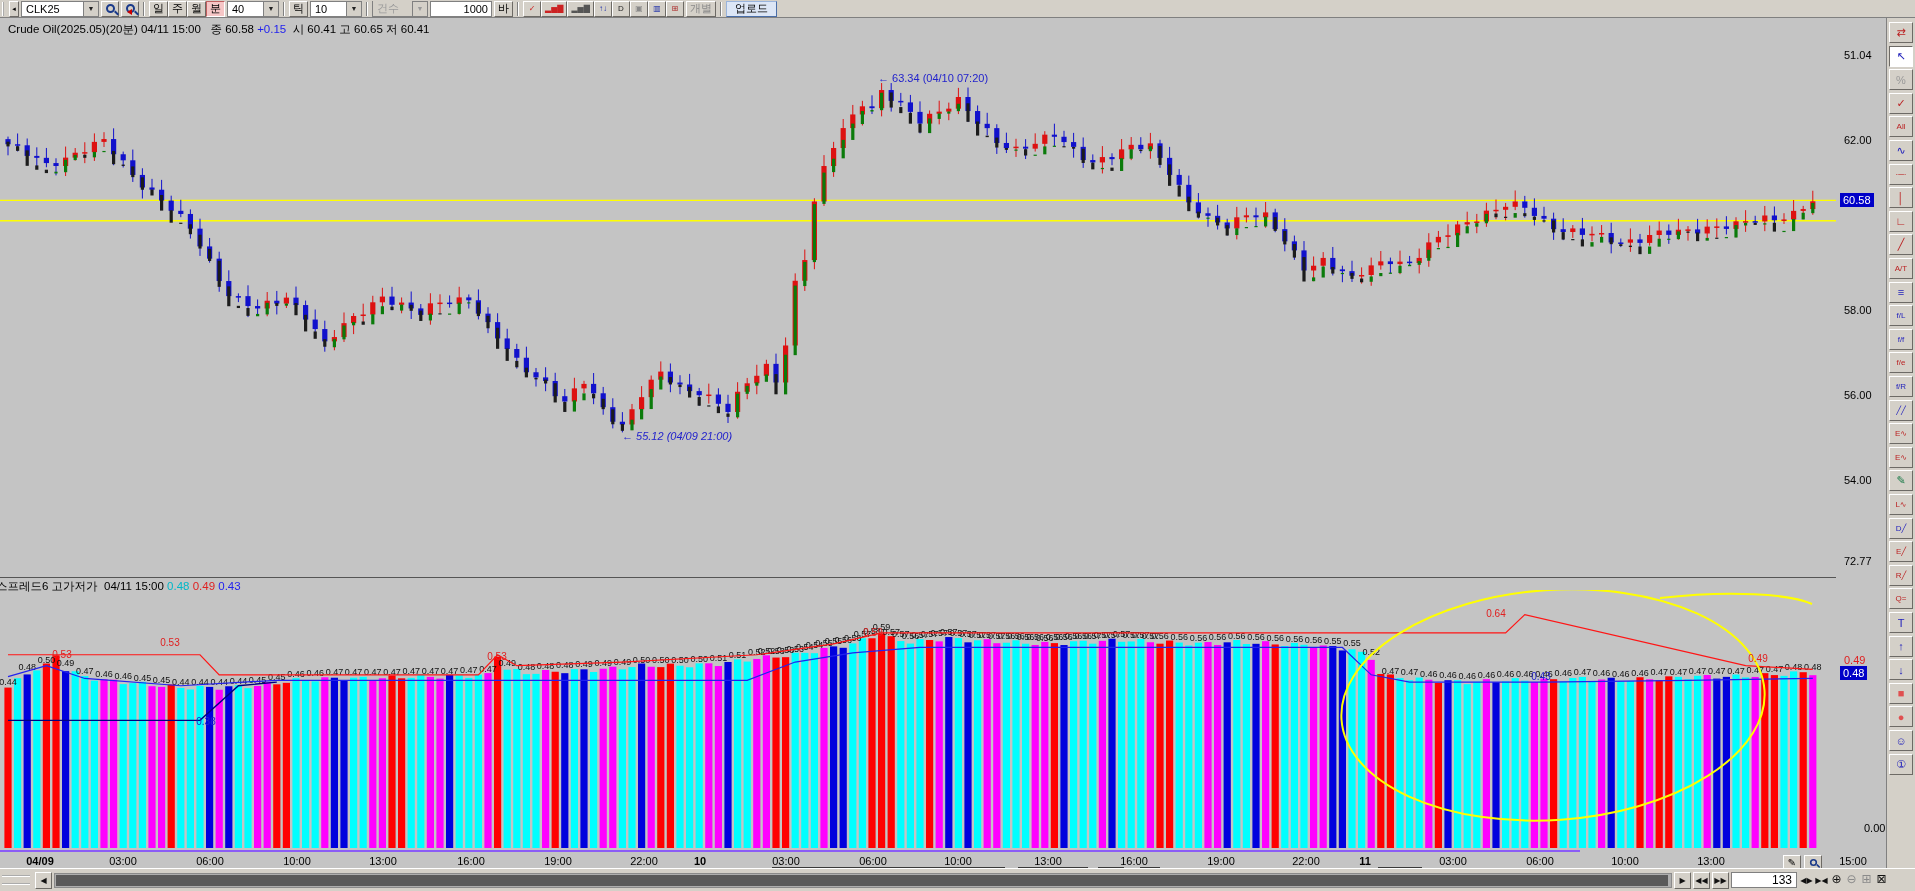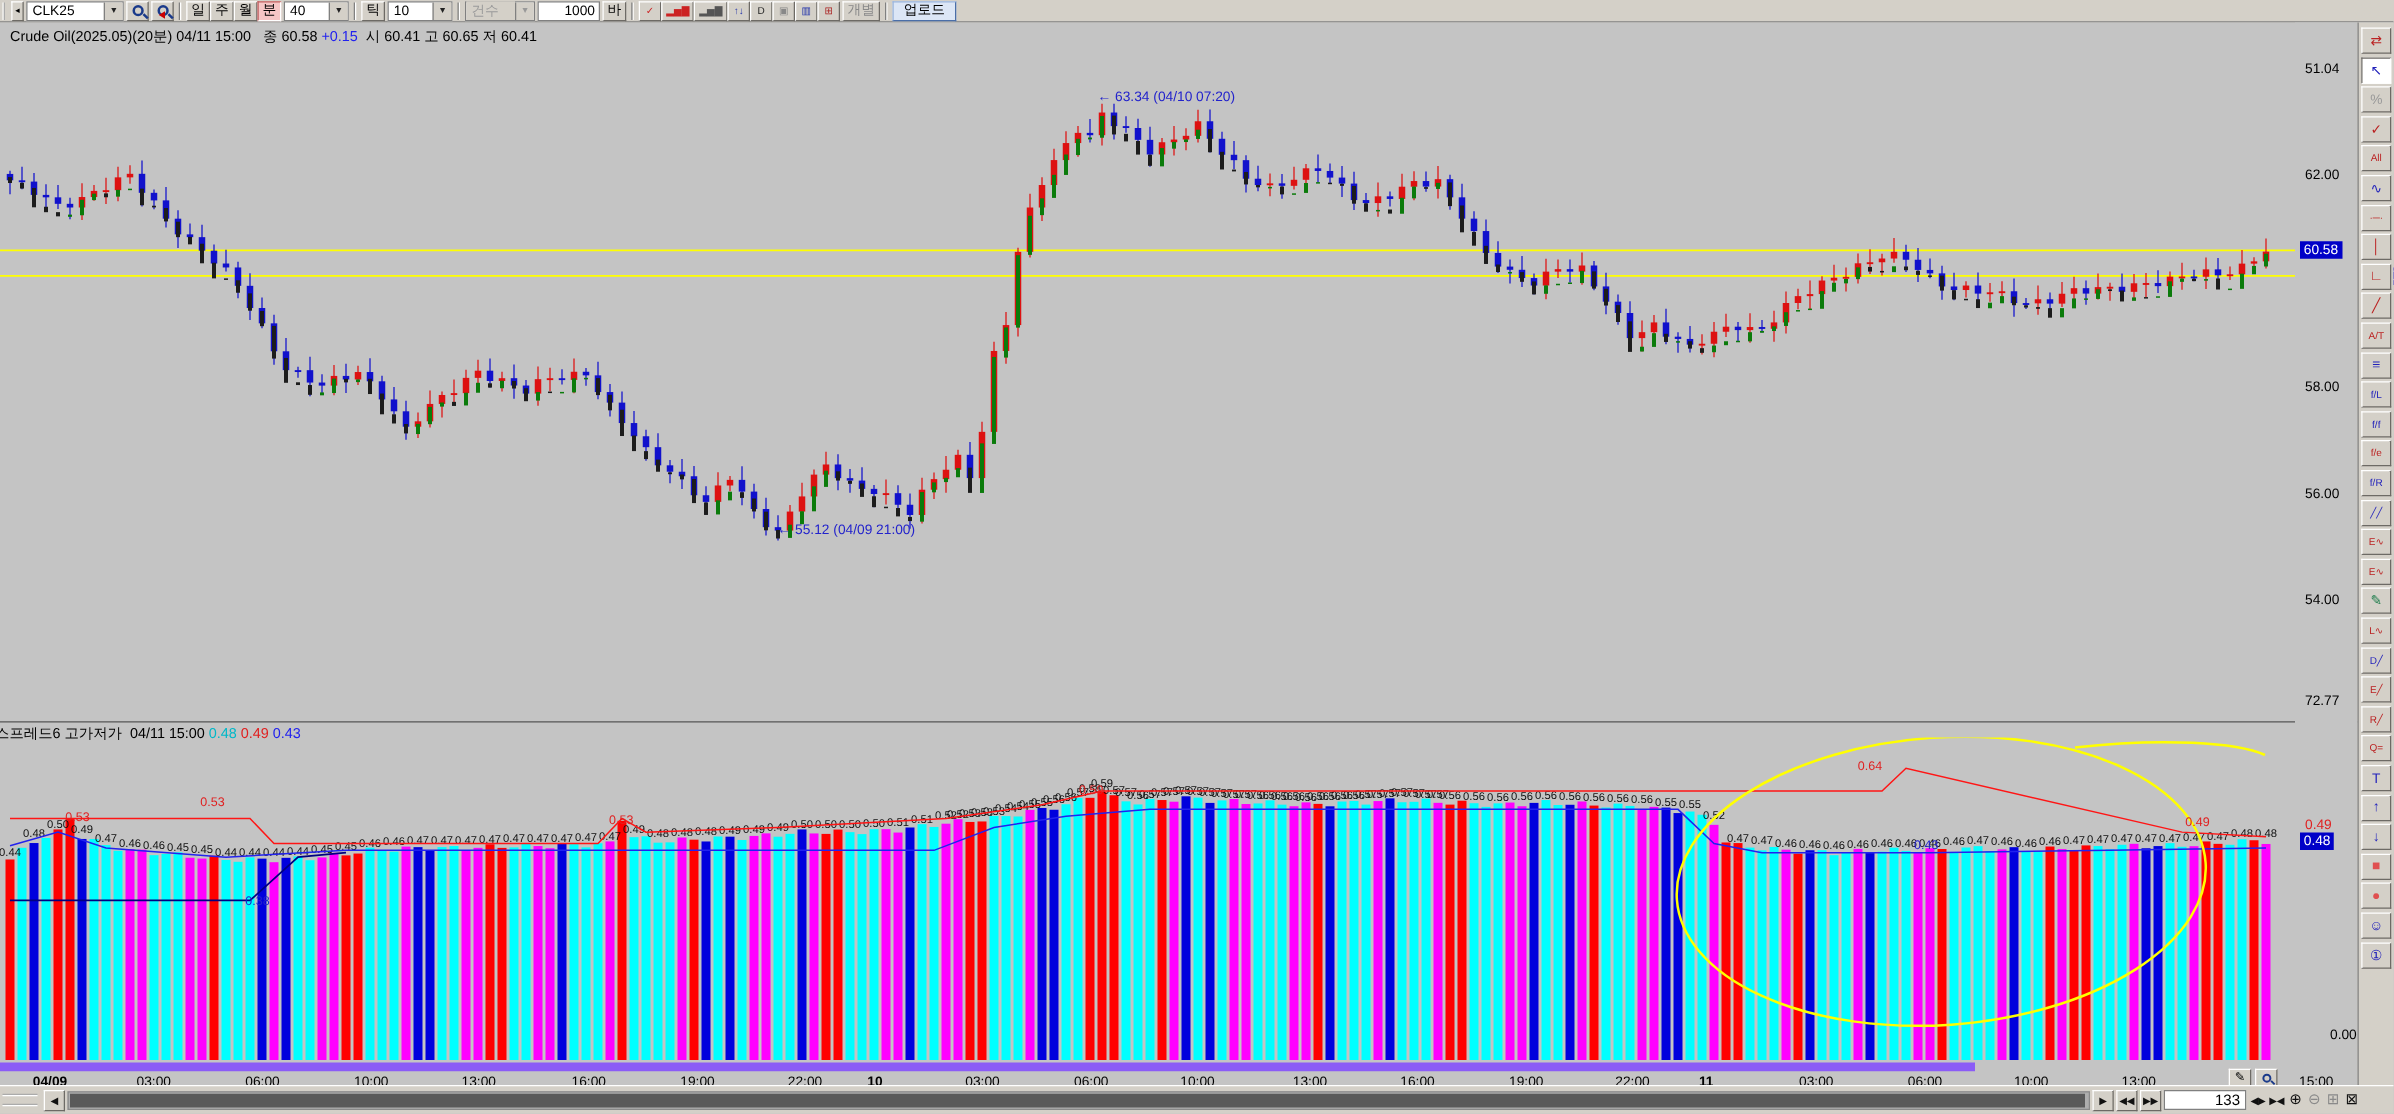--- a/index.html
+++ b/index.html
@@ -34,21 +34,21 @@
   .red-txt{color:#e02020;}
   .cyan-txt{color:#00b8c8;}
   #upper,#lowersvg{position:absolute;left:0;}
   #upper{top:18px;}
   #lowersvg{top:572px;}
   #lower-header{position:absolute;left:-4px;top:559px;width:1890px;white-space:nowrap;font-size:11.5px;
                 border-top:1px solid #555;padding:1px 0 0 0;}
   #price-axis{position:absolute;left:1836px;top:0;width:50px;height:850px;background:#c4c4c4;}
   .ax-lbl{position:absolute;left:8px;font-size:11px;}
   .ax-tag{position:absolute;left:4px;background:#0000c8;color:#fff;font-size:11px;padding:0 3px;line-height:14px;}
-  #time-axis{position:absolute;left:0;top:832px;width:1580px;height:18px;border-top:7px solid #8b5cf6;}
+  #time-axis{position:absolute;left:0;top:832px;width:1580px;height:18px;border-top:2px solid #8b5cf6;}
   .t-lbl{position:absolute;top:3px;font-size:11px;transform:translateX(-50%);}
   .t-lbl.bold{font-weight:bold;}
   .sess{position:absolute;top:15px;height:3px;background:#3a3a3a;}
   .annot{position:absolute;color:#2222cc;font-size:11px;white-space:nowrap;}
   .mini-btn{position:absolute;width:13px;height:11px;background:#d4d0c8;border:1px solid;
             border-color:#fff #6d6a65 #6d6a65 #fff;font-size:7px;display:flex;align-items:center;justify-content:center;}
   .lpanel-lbl{position:absolute;font-size:10px;transform:translateX(-50%);white-space:nowrap;}
   
   #sidebar{position:absolute;left:1886px;top:0;width:29px;height:850px;background:#d4d0c8;border-left:1px solid #808080;}
   .side-btn{position:absolute;left:2px;width:24px;height:21px;background:#d4d0c8;border:1px solid;
@@ -97,21 +97,21 @@
     <span class="btn">틱</span>
     <span class="combo" style="width:52px">
       <span class="val">10</span>
       <span class="drop">▼</span>
     </span>
     <span class="tb-sep"></span>
     <span class="combo disabled" style="width:56px">
       <span class="val">건수</span>
       <span class="drop" style="color:#999">▼</span>
     </span>
-    <span class="num-input" style="width:50px">1000</span>
+    <span class="num-input" style="width:62px">1000</span>
     <span class="btn">바</span>
     <span class="tb-sep"></span>
     <span id="tb-icons"><span class="btn" style="color: rgb(204, 34, 34); font-size: 8px;">✓</span><span class="btn" style="color: rgb(204, 34, 34); font-size: 8px;">▂▅▇</span><span class="btn" style="color: rgb(85, 85, 85); font-size: 8px;">▂▅▇</span><span class="btn" style="color: rgb(34, 51, 170); font-size: 8px;">↑↓</span><span class="btn" style="color: rgb(34, 34, 34); font-size: 8px;">D</span><span class="btn" style="color: rgb(136, 136, 136); font-size: 8px;">▣</span><span class="btn" style="color: rgb(34, 51, 170); font-size: 8px;">▥</span><span class="btn" style="color: rgb(170, 34, 34); font-size: 8px;">⊞</span></span>
     <span class="btn disabled">개별</span>
     <span class="tb-sep"></span>
     <span class="btn upload">업로드</span>
   </div>
 
   <div id="wrap">
 
@@ -698,21 +698,21 @@
         <rect x="1792" y="182.9451558237754" width="3.2" height="12.119808081861208" fill="#0b7b0b"></rect>
         <line x1="1803.2" y1="169.88432345726724" x2="1803.2" y2="183.23154384189348" stroke="#dd1111" stroke-width="1"></line>
         <rect x="1800.6000000000001" y="173.06467358082574" width="5.2" height="1.8384816126263956" fill="#dd1111"></rect>
         <rect x="1801.6000000000001" y="176.7620208693219" width="3.2" height="6.670751802779705" fill="#0b7b0b"></rect>
         <line x1="1812.8" y1="154.72339274478261" x2="1812.8" y2="178.78718935313333" stroke="#dd1111" stroke-width="1"></line>
         <rect x="1810.2" y="165.30081524274632" width="5.2" height="7.763858338079416" fill="#dd1111"></rect>
         <rect x="1811.2" y="167.00153490531724" width="3.2" height="10.180077965721154" fill="#0b7b0b"></rect>
       </svg>
 
     <div class="annot" id="annot-high" style="left: 878px; top: 54px;">← 63.34 (04/10 07:20)</div>
-    <div class="annot" id="annot-low" style="left: 622px; top: 400px;">← 55.12 (04/09 21:00)</div>
+    <div class="annot" id="annot-low" style="left: 622px; top: 412px; font-style: italic;">← 55.12 (04/09 21:00)</div>
 
     <div id="lower-header">
       <span>스프레드6 고가저가</span>&nbsp;
       <span>04/11 15:00</span>
       <span class="cyan-txt">0.48</span>
       <span class="red-txt">0.49</span>
       <span class="blue-txt">0.43</span>
     </div>
     <div class="mini-btn" style="left:1856px;top:560px">–</div>
     <div class="mini-btn" style="left:1870px;top:560px">×</div>

